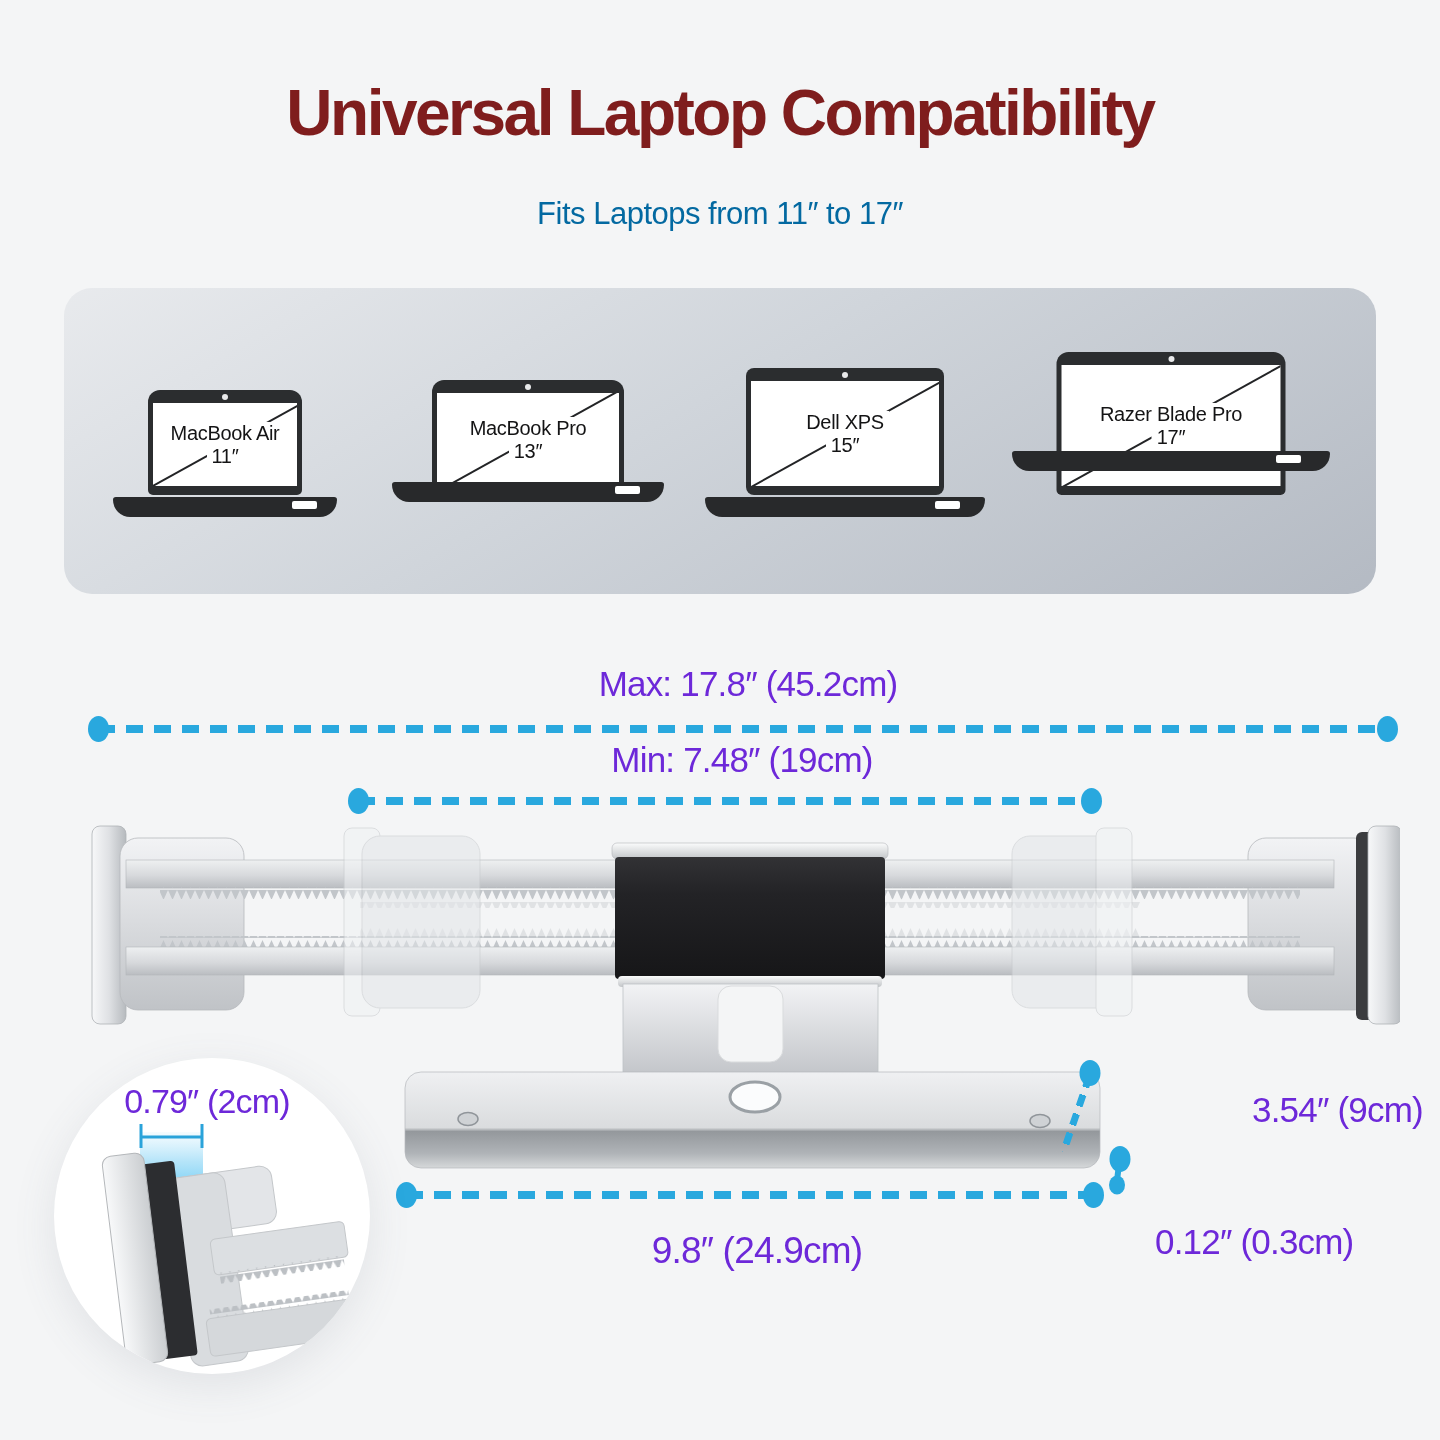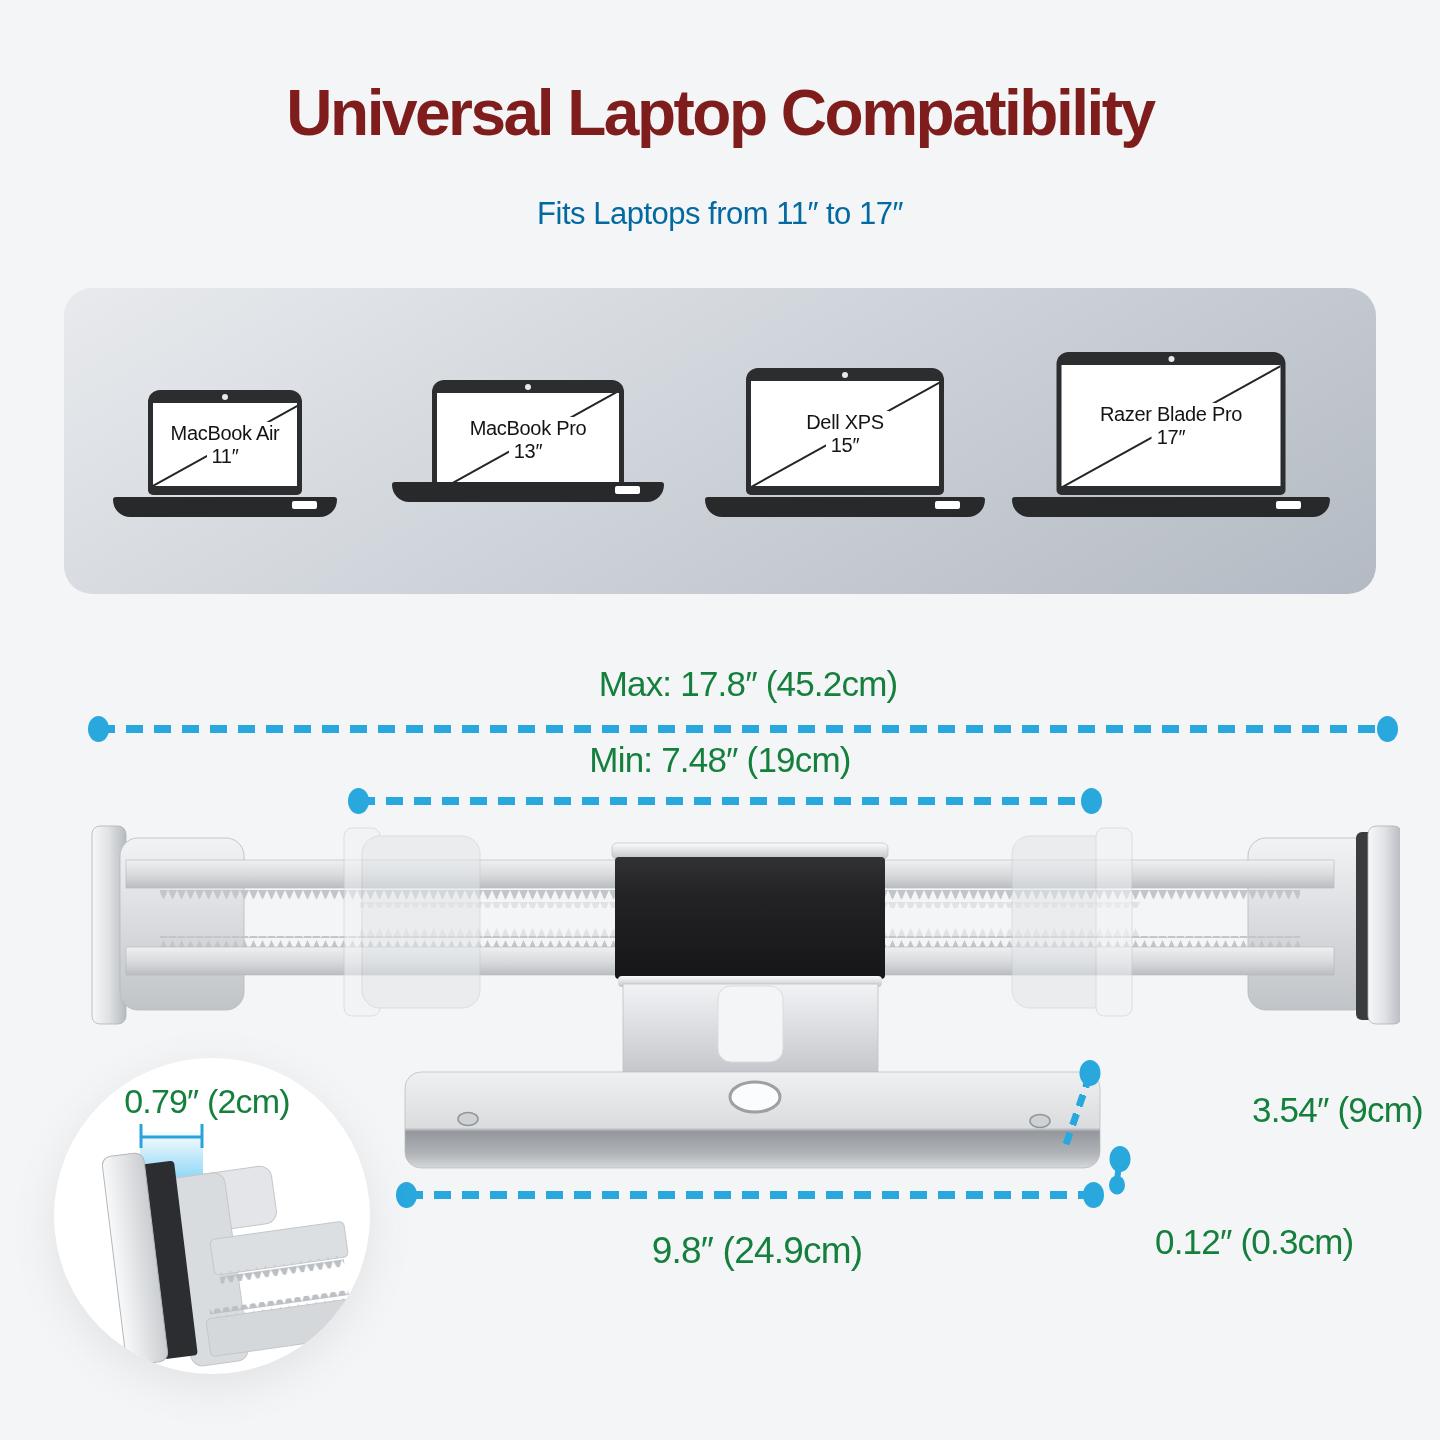--- a/index.html
+++ b/index.html
@@ -24,25 +24,25 @@
   .diag{position:absolute;left:-9%;top:50%;width:118%;height:2px;background:#232426;
         transform:rotate(-29deg);transform-origin:center;}
   .lap-lbl{position:absolute;inset:0;display:flex;flex-direction:column;align-items:center;
            justify-content:center;font-size:20px;line-height:1.12;color:#141415;letter-spacing:-0.3px;}
   .lap-lbl span{background:#ffffff;padding:0 5px;}
   .base{position:absolute;left:0;right:0;bottom:0;height:20px;background:#28292b;
         border-radius:4px 4px 24px 24px;}
   .notch{position:absolute;right:9%;top:4px;width:25px;height:8px;background:#ffffff;border-radius:2px;}
   .l1{left:113px;top:390px;width:224px;height:127px;}  .l1 .screen{width:144px;height:83px;}
   .l2{left:392px;top:380px;width:272px;height:122px;}  .l2 .screen{width:182px;height:93px;}
-  .l3{left:705px;top:368px;width:280px;height:149px;}  .l3 .screen{width:188px;height:105px;}
-  .l4{left:1012px;top:352px;width:318px;height:165px;} .l4 .screen{width:219px;height:121px;}
-
-  
-  .dim-label{position:absolute;font-size:35px;color:#15803d;white-space:nowrap;letter-spacing:-0.8px;}
+  .l3{left:705px;top:368px;width:280px;height:149px;}  .l3 .screen{width:188px;height:105px;border-radius:8px;}
+  .l4{left:1012px;top:352px;width:318px;height:119px;} .l4 .screen{width:219px;height:121px;}
+
+  
+  .dim-label{position:absolute;font-size:35px;color:#6d28d9;white-space:nowrap;letter-spacing:-0.8px;}
   .center-x{transform:translateX(-50%);}
   .hline{position:absolute;height:8px;
          background:repeating-linear-gradient(90deg,#29a8de 0 17px,transparent 17px 28px);}
   .hline::before,.hline::after{content:'';position:absolute;width:21px;height:26px;
          border-radius:50%;background:#29a8de;top:50%;transform:translateY(-50%);}
   .hline::before{left:-10px;}
   .hline::after{right:-10px;}
   .dline{position:absolute;width:7px;border-radius:3px;transform-origin:top center;
          background:repeating-linear-gradient(180deg,#29a8de 0 12px,transparent 12px 20px);}
   .dot{position:absolute;width:21px;height:26px;border-radius:50%;background:#29a8de;
@@ -127,21 +127,21 @@
       </div>
     </div>
     <div class="base">
       <span class="notch"></span>
     </div>
   </div>
 
   <div class="dim-label center-x" style="left:748px;top:664px;">Max: 17.8″ (45.2cm)</div>
   <div class="hline" style="left:98px;top:725px;width:1290px;"></div>
 
-  <div class="dim-label center-x" style="left:720px;top:740px;">Min: 7.48″ (19cm)</div>
+  <div class="dim-label center-x" style="left:742px;top:740px;">Min: 7.48″ (19cm)</div>
   <div class="hline" style="left:358px;top:797px;width:734px;"></div>
 
   <svg class="product-svg" viewBox="0 0 1340 360">
     <defs>
       <linearGradient id="gSilverH" x1="0" y1="0" x2="1" y2="0">
         <stop offset="0" stop-color="#f7f8f9"></stop>
           <stop offset="0.5" stop-color="#dfe1e4"></stop>
           <stop offset="1" stop-color="#b6babe"></stop>
       </linearGradient>
       <linearGradient id="gSilverV" x1="0" y1="0" x2="0" y2="1">

